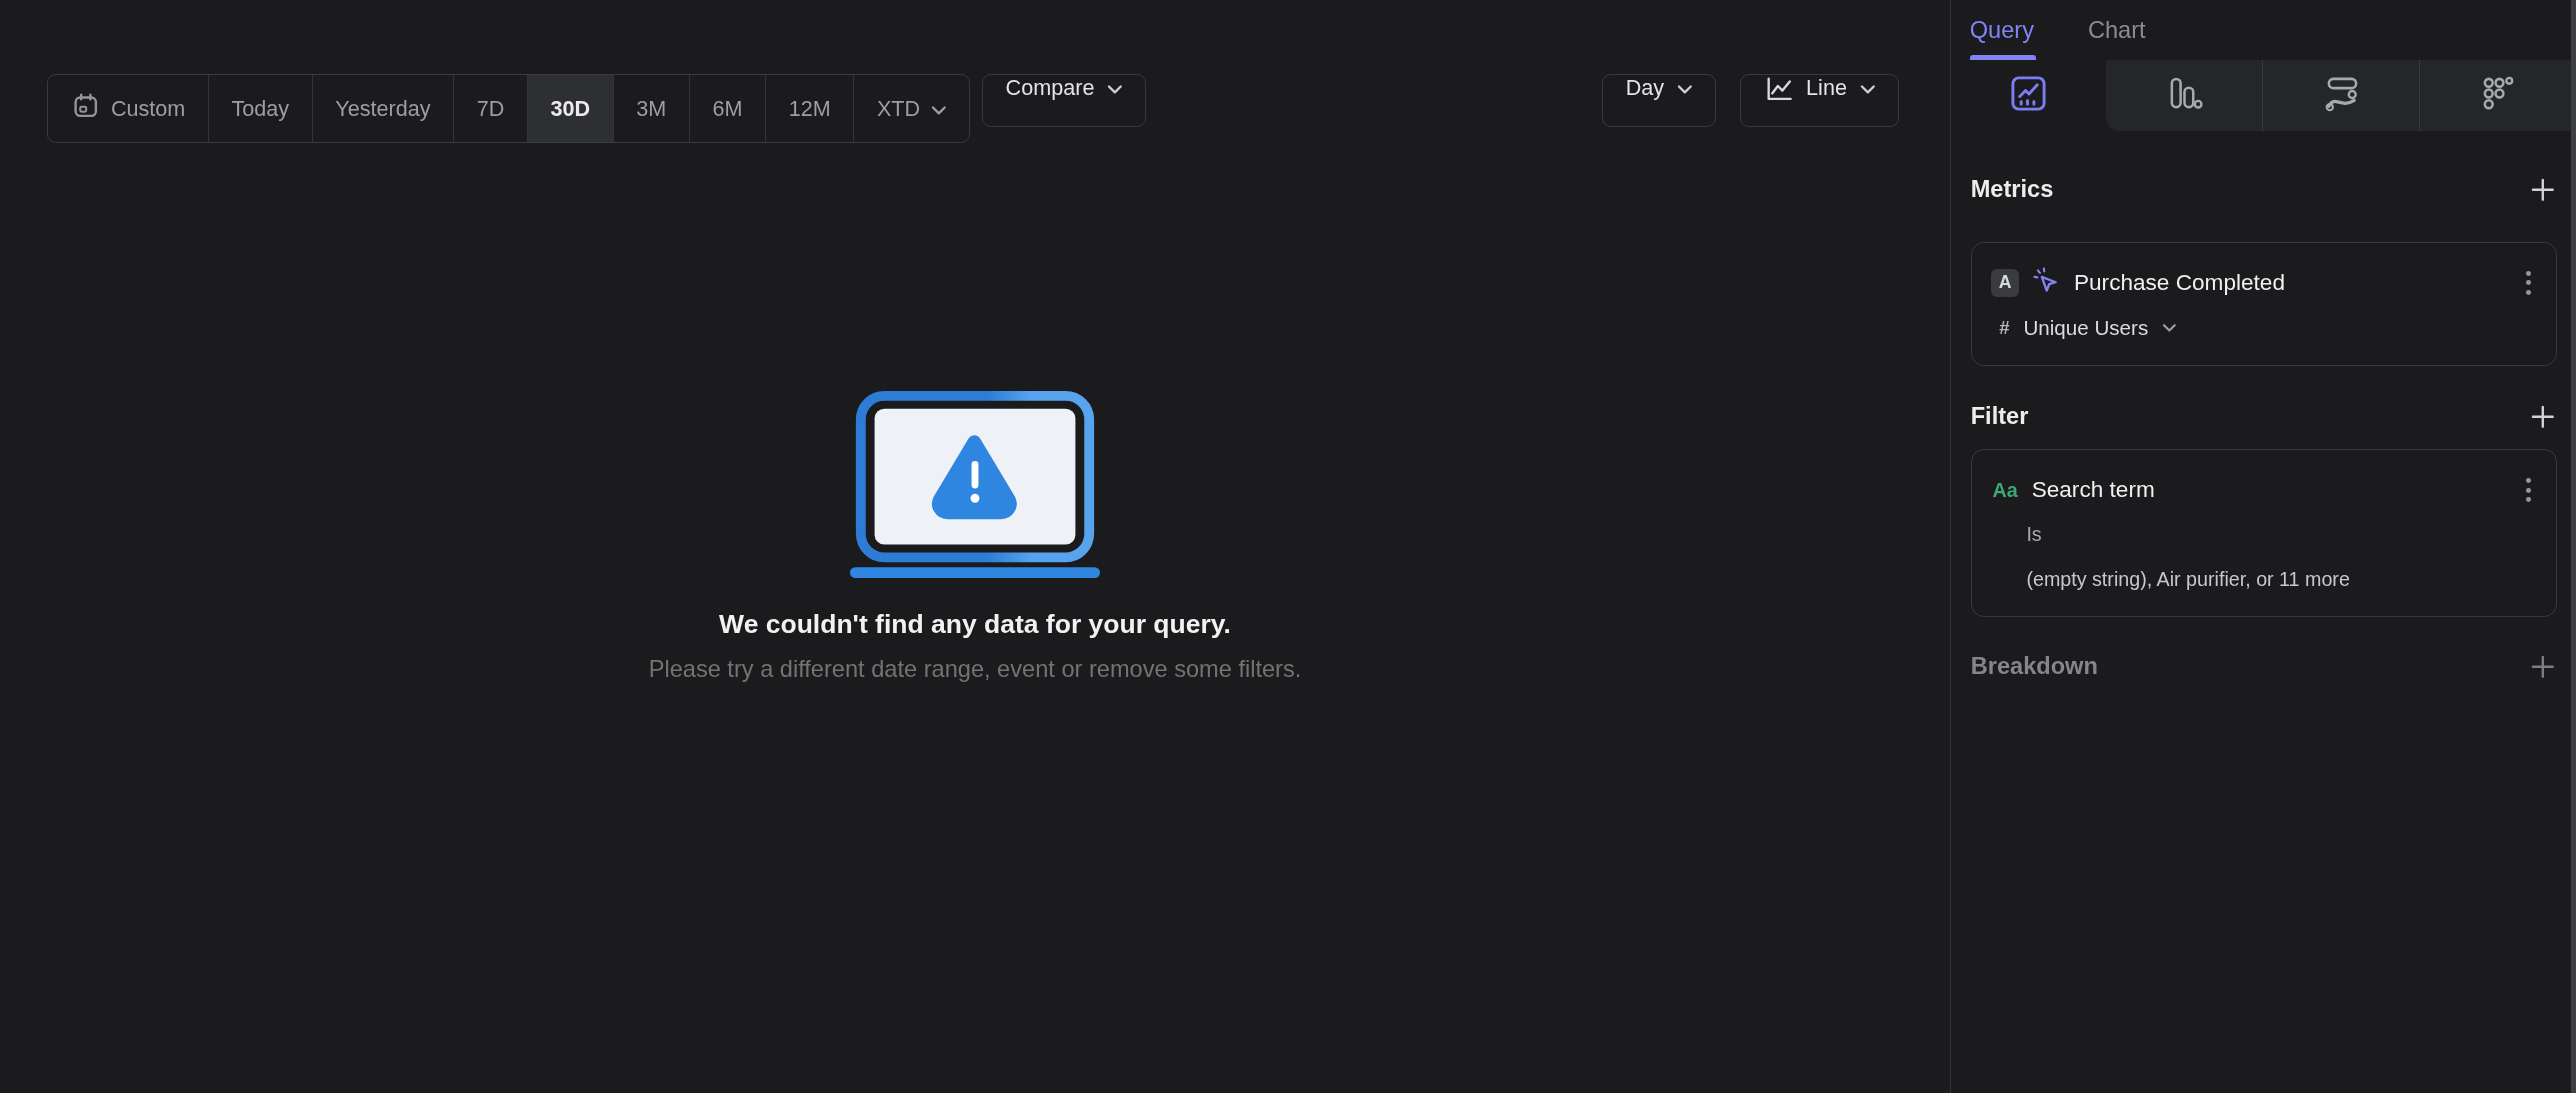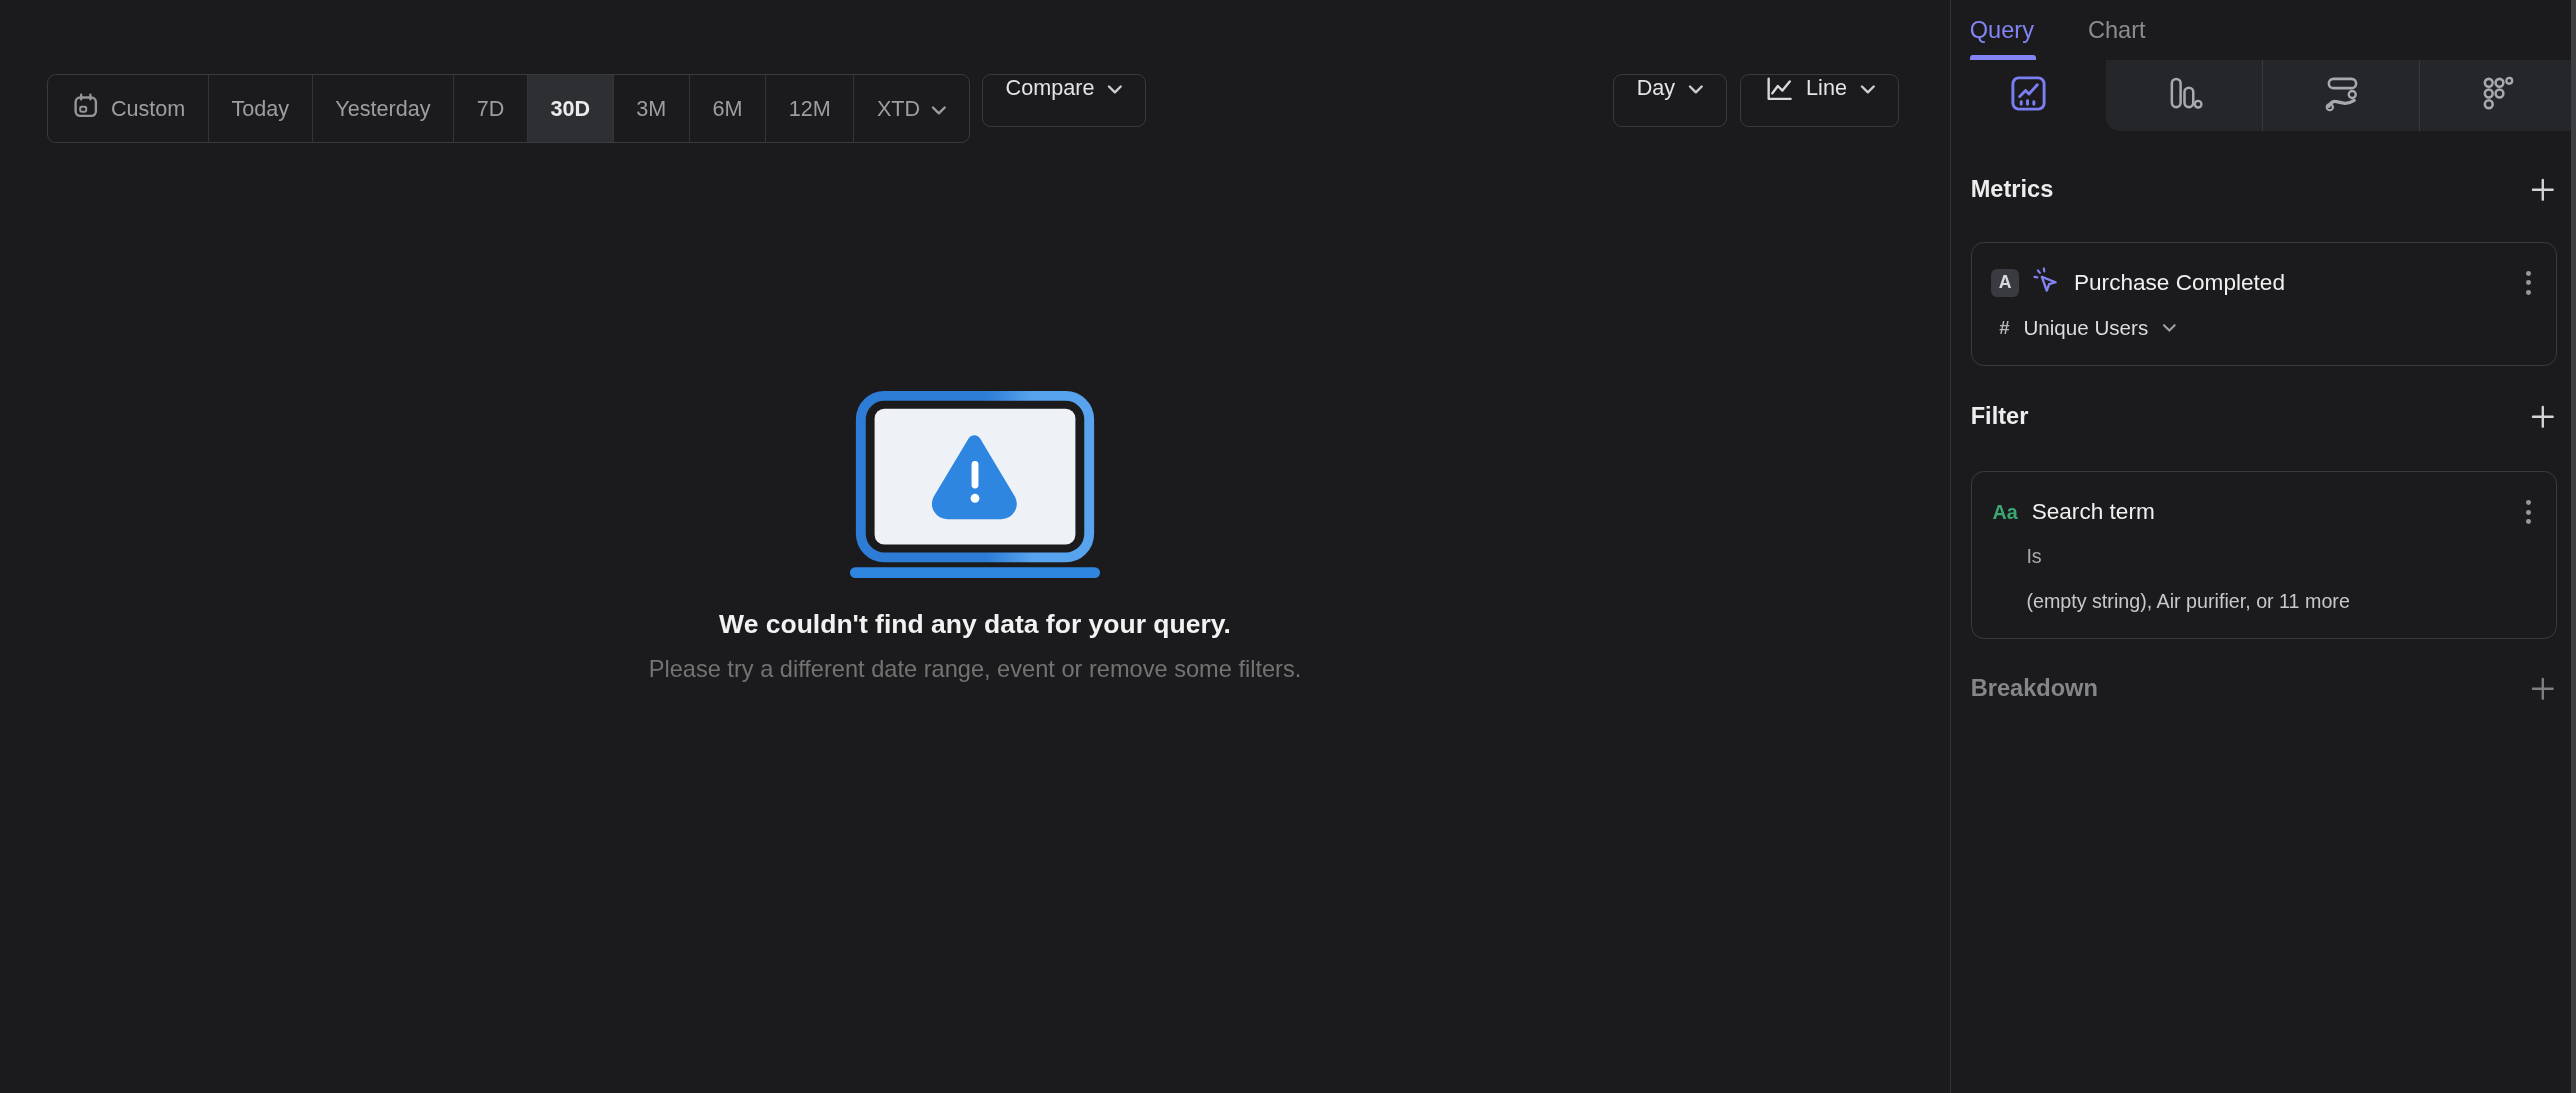--- a/index.html
+++ b/index.html
@@ -14,21 +14,21 @@
   }
 
   
   .main { position:absolute; left:0; top:0; width:1950px; height:1093px; }
 
   .toolbar {
     position:absolute; top:74px; left:47px; right:51px;
     display:flex; justify-content:space-between; align-items:flex-start;
   }
   .toolbar-left { display:flex; gap:11.8px; }
-  .toolbar-right { display:flex; gap:13px; }
+  .toolbar-right { display:flex; gap:24px; }
 
   .seg-group {
     display:flex; height:69px;
     border:1px solid #3a3b3e; border-radius:8.8px; overflow:hidden;
     background:#1b1b1d;
   }
   .seg-btn {
     display:flex; align-items:center; gap:10.8px;
     padding:0 22.6px; font-size:21.6px; color:#9d9ea1;
     border-right:1px solid #333438; cursor:pointer; white-space:nowrap;
@@ -98,21 +98,21 @@
   .section-title { font-size:23.6px; font-weight:700; color:#ededee; }
   .section-title.dim { color:#85868a; }
   .plus-btn { width:29.5px; height:29.5px; display:flex; align-items:center;
               justify-content:center; cursor:pointer; }
 
   .card {
     margin-top:37px;
     border:1px solid #3a3b3f; border-radius:12.8px;
     padding:23.6px 19.7px 24.6px 19.7px;
   }
-  .card.filter-card { margin-top:40px; }
+  .card.filter-card { margin-top:18px; }
   .card-row1 { display:flex; align-items:center; gap:12.8px; }
   .letter-badge {
     width:27.5px; height:27.5px; border-radius:5.9px; background:#3a3b40;
     color:#d8d9db; font-size:17.7px; font-weight:700;
     display:flex; align-items:center; justify-content:center; flex:none;
   }
   .aa-badge { font-size:19.7px; font-weight:700; color:#3ba873; width:27.5px;
               text-align:center; flex:none; }
   .card-name { font-size:22.6px; font-weight:500; color:#f0f0f1; }
   .spacer { flex:1; }

